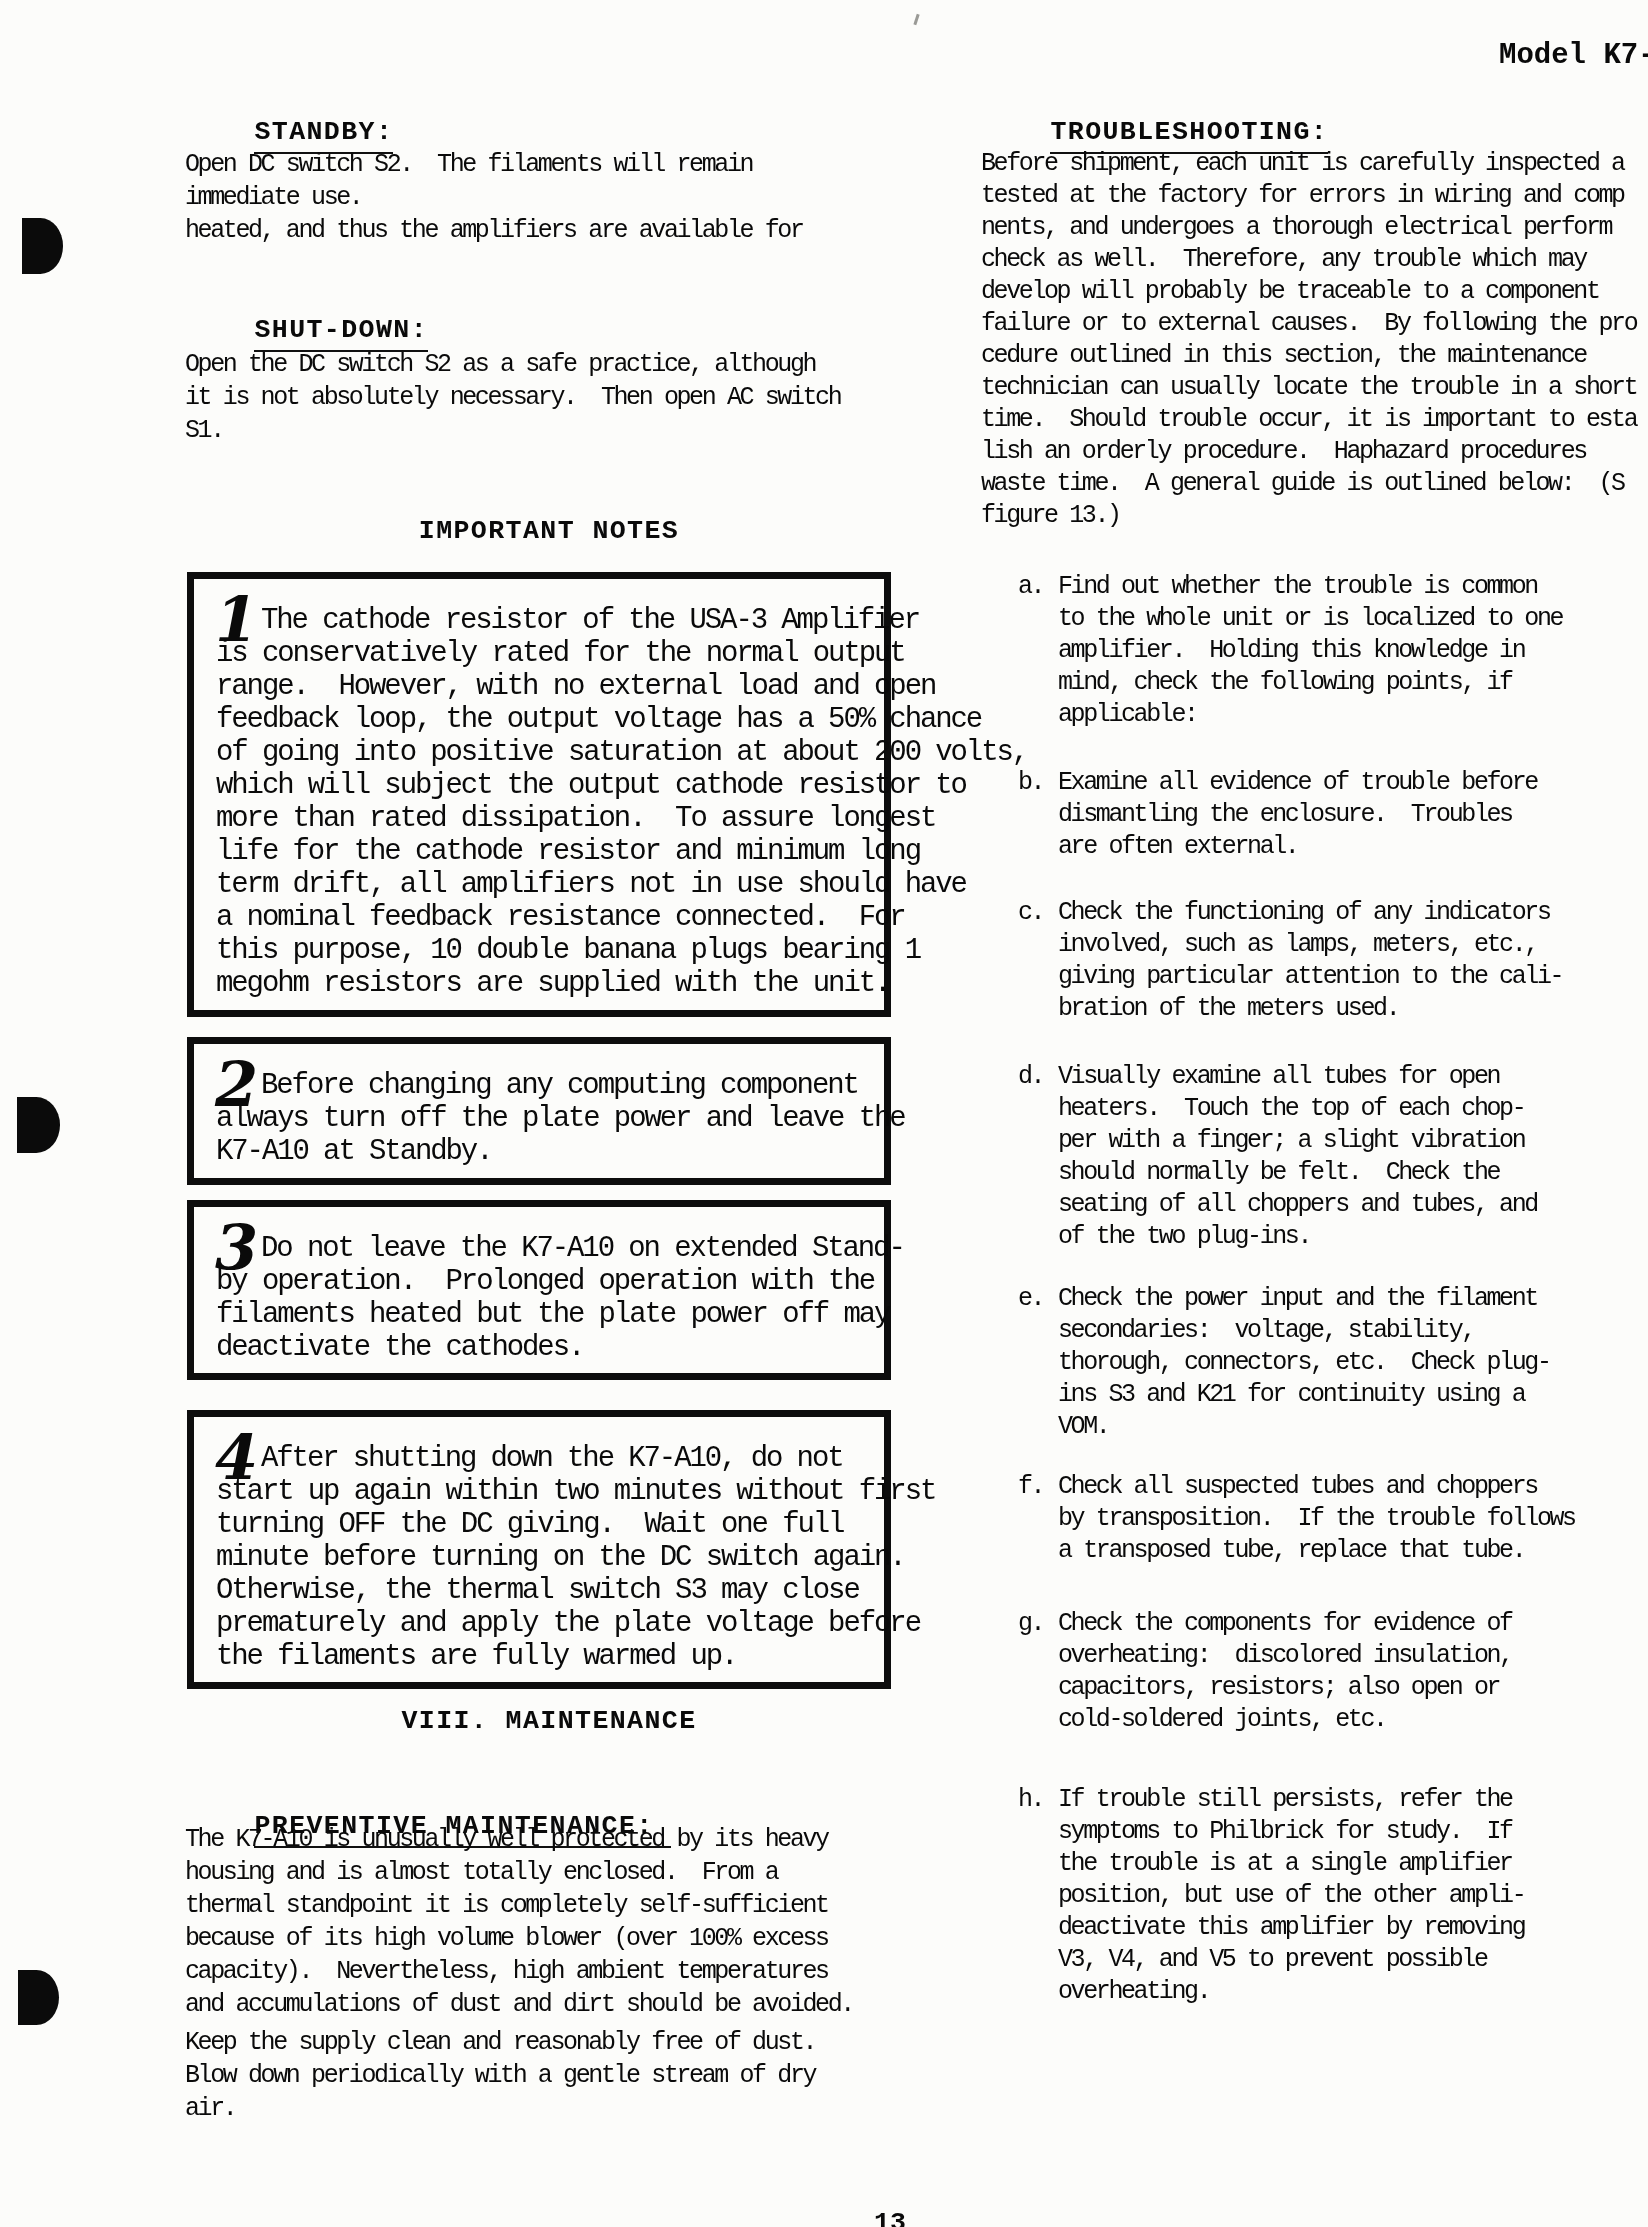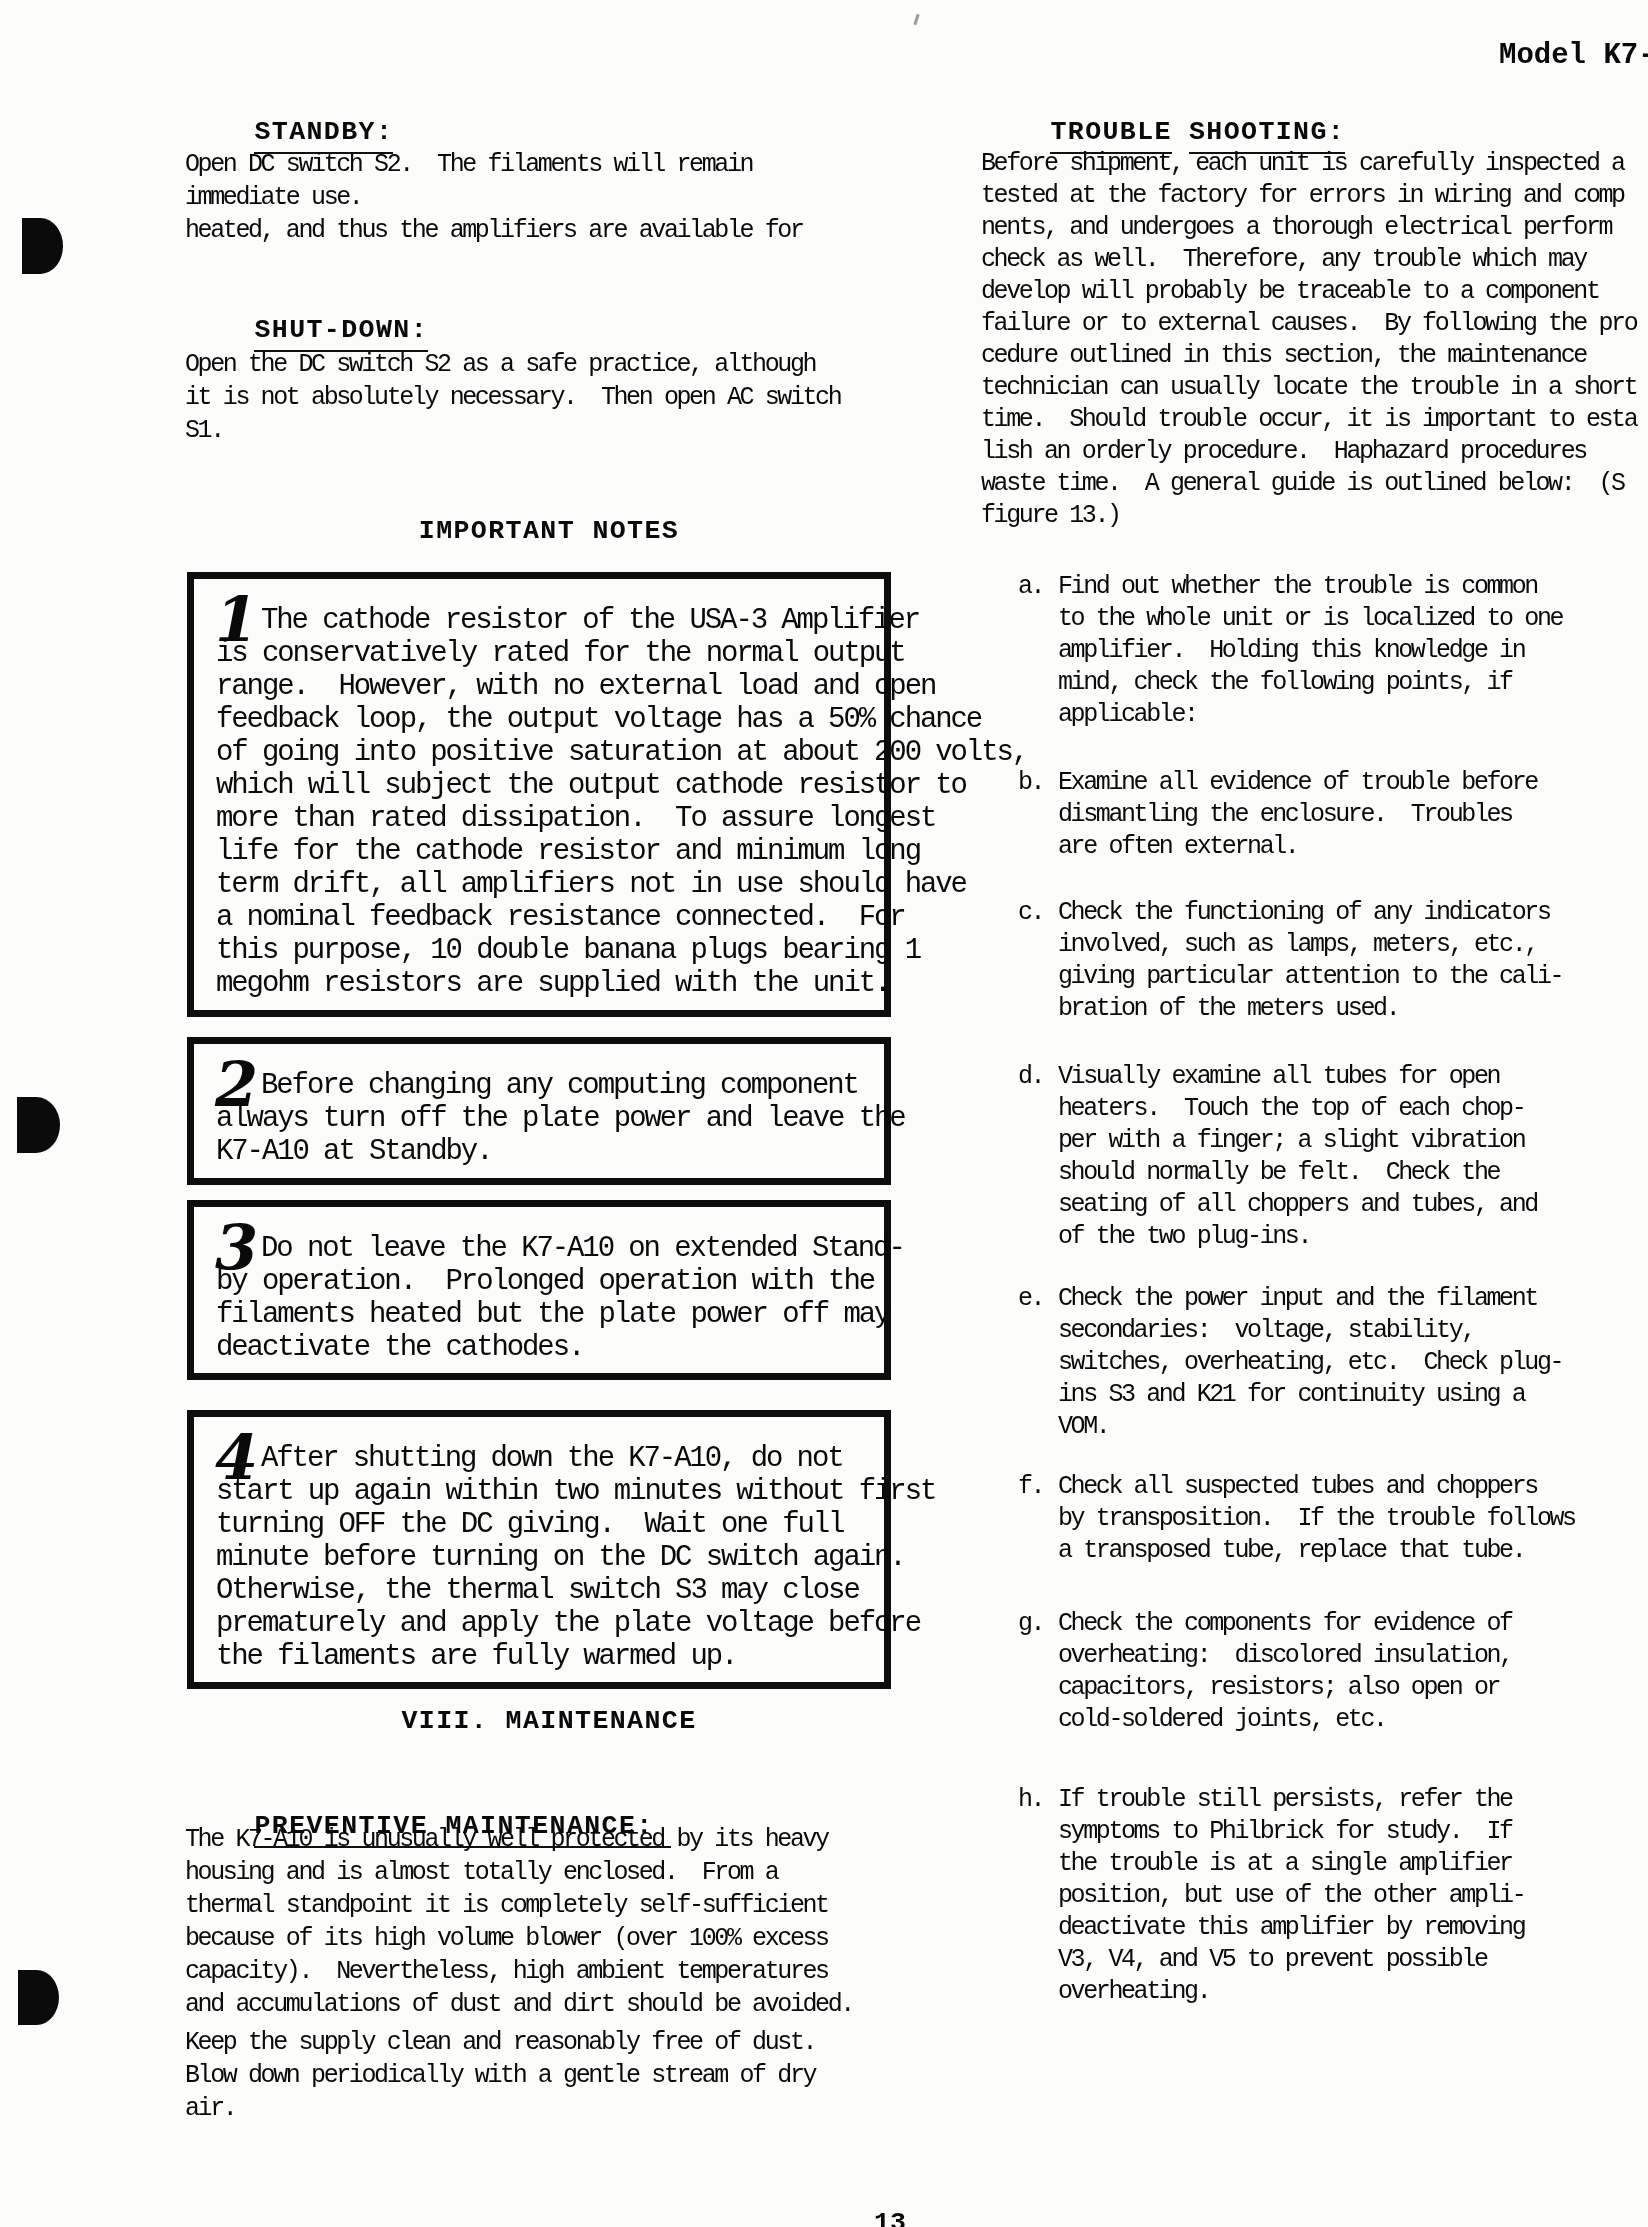--- a/index.html
+++ b/index.html
@@ -149,21 +149,21 @@
       <div class="tline">and accumulations of dust and dirt should be avoided.</div>
     </div>
 
   <div class="abs para" style="left:185px; top:2026px; width:742px;">
       <div class="tline">Keep the supply clean and reasonably free of dust.</div>
       <div class="tline">Blow down periodically with a gentle stream of dry</div>
       <div class="tline">air.</div>
     </div>
 
   <div class="abs h" style="left:981px; top:87px;">
-    <span class="u" style="margin-right:17px;">TROUBLE</span><span class="u">SHOOTING:</span>
+    <span class="u" style="">TROUBLE</span><span class="u">SHOOTING:</span>
   </div>
 
   <div class="abs rc intro" style="top:148px;">
       <div class="tline">Before shipment, each unit is carefully inspected a</div>
       <div class="tline">tested at the factory for errors in wiring and comp</div>
       <div class="tline">nents, and undergoes a thorough electrical perform</div>
       <div class="tline">check as well.  Therefore, any trouble which may</div>
       <div class="tline">develop will probably be traceable to a component</div>
       <div class="tline">failure or to external causes.  By following the pro</div>
       <div class="tline">cedure outlined in this section, the maintenance</div>
@@ -214,21 +214,21 @@
         <div class="tline">seating of all choppers and tubes, and</div>
         <div class="tline">of the two plug-ins.</div>
       </div>
   </div>
 
   <div class="ts-item" style="top:1283px;">
     <span class="marker">e.</span>
     <div class="itemlines">
         <div class="tline">Check the power input and the filament</div>
         <div class="tline">secondaries:  voltage, stability,</div>
-        <div class="tline">switches, overheating, etc.  Check plug-</div>
+        <div class="tline">thorough, connectors, etc.  Check plug-</div>
         <div class="tline">ins S3 and K21 for continuity using a</div>
         <div class="tline">VOM.</div>
       </div>
   </div>
 
   <div class="ts-item" style="top:1471px;">
     <span class="marker">f.</span>
     <div class="itemlines">
         <div class="tline">Check all suspected tubes and choppers</div>
         <div class="tline">by transposition.  If the trouble follows</div>

